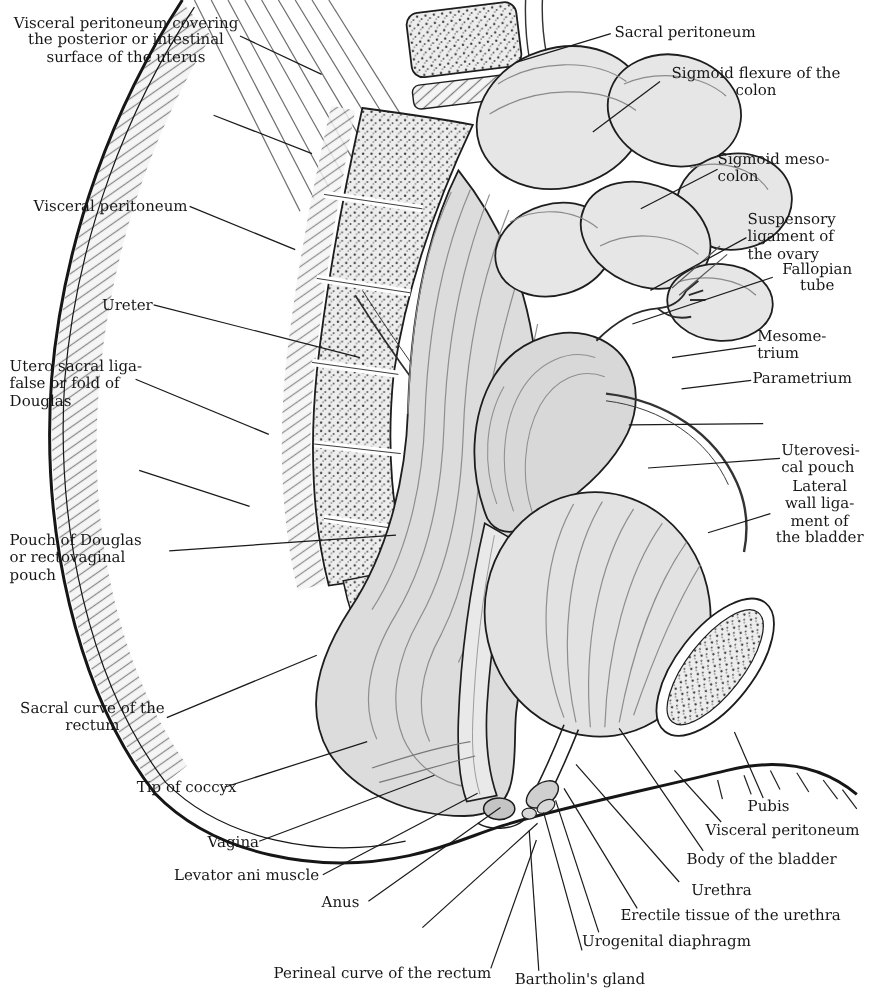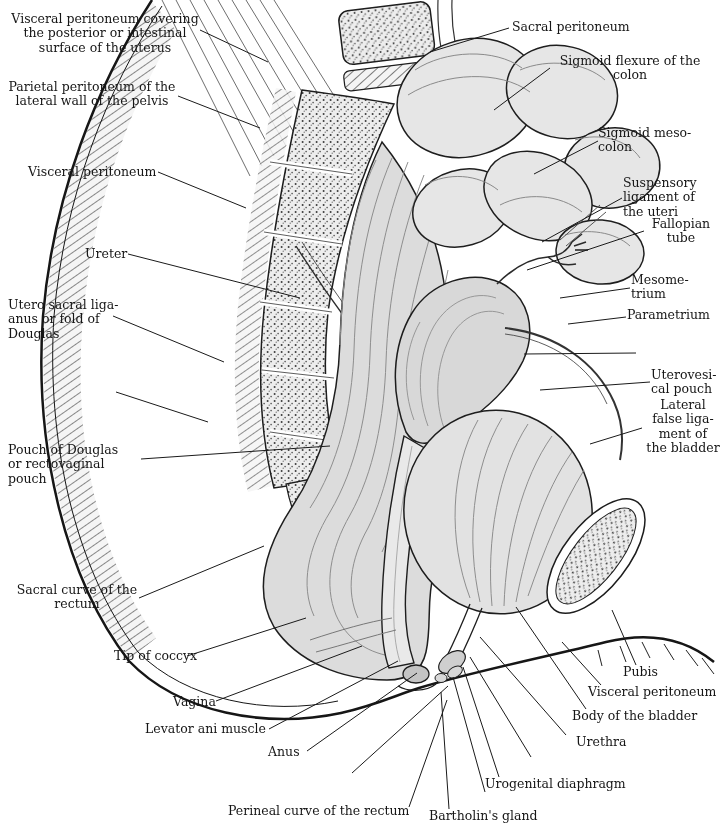--- a/index.html
+++ b/index.html
@@ -215,57 +215,56 @@
       <line x1="531" y1="757" x2="470" y2="657"></line>
       <line x1="499" y1="777" x2="463" y2="667"></line>
       <line x1="485" y1="792" x2="453" y2="677"></line>
       <line x1="449" y1="809" x2="441" y2="692"></line>
     </g>
   </svg>
 
   <div class="label c" style="left:6px;   top:12px;  width:198px">Visceral peritoneum covering
 the posterior or intestinal
 surface of the uterus</div>
-  <div class="label c" style="left:2px;   top:80px;  width:180px">Parietal peritoneum of the
-lateral wall of the pelvis</div>
   <div class="label" style="left:28px;  top:165px">Visceral peritoneum</div>
   <div class="label" style="left:85px;  top:247px">Ureter</div>
   <div class="label" style="left:8px;   top:298px; width:112px">Utero sacral liga-
-anus or fold of
+false or fold of
 Douglas</div>
   <div class="label" style="left:8px;   top:443px; width:120px">Pouch of Douglas
 or rectovaginal
 pouch</div>
   <div class="label c" style="left:14px;  top:583px; width:126px">Sacral curve of the
 rectum</div>
   <div class="label" style="left:114px; top:649px">Tip of coccyx</div>
   <div class="label" style="left:173px; top:695px">Vagina</div>
   <div class="label" style="left:145px; top:722px">Levator ani muscle</div>
   <div class="label" style="left:268px; top:745px">Anus</div>
   <div class="label" style="left:228px; top:804px">Perineal curve of the rectum</div>
 
   <div class="label" style="left:512px; top:20px">Sacral peritoneum</div>
   <div class="label c" style="left:550px; top:54px;  width:160px">Sigmoid flexure of the
 colon</div>
   <div class="label" style="left:598px; top:126px">Sigmoid meso-
 colon</div>
   <div class="label" style="left:623px; top:176px">Suspensory
 ligament of
-the uteri</div>
+the ovary</div>
   <div class="label c" style="left:645px; top:217px; width:72px">Fallopian
 tube</div>
   <div class="label" style="left:631px; top:273px">Mesome-
 trium</div>
   <div class="label" style="left:627px; top:308px">Parametrium</div>
   <div class="label" style="left:651px; top:368px">Uterovesi-
 cal pouch</div>
   <div class="label c" style="left:644px; top:398px; width:78px">Lateral
-false liga-
+wall liga-
 ment of
 the bladder</div>
   <div class="label" style="left:623px; top:665px">Pubis</div>
   <div class="label" style="left:588px; top:685px">Visceral peritoneum</div>
   <div class="label" style="left:572px; top:709px">Body of the bladder</div>
   <div class="label" style="left:576px; top:735px">Urethra</div>
+  <div class="label" style="left:517px; top:756px">Erectile tissue of the urethra</div>
   <div class="label" style="left:485px; top:777px">Urogenital diaphragm</div>
   <div class="label" style="left:429px; top:809px">Bartholin's gland</div>
 
 </div>
 
 </body></html>

